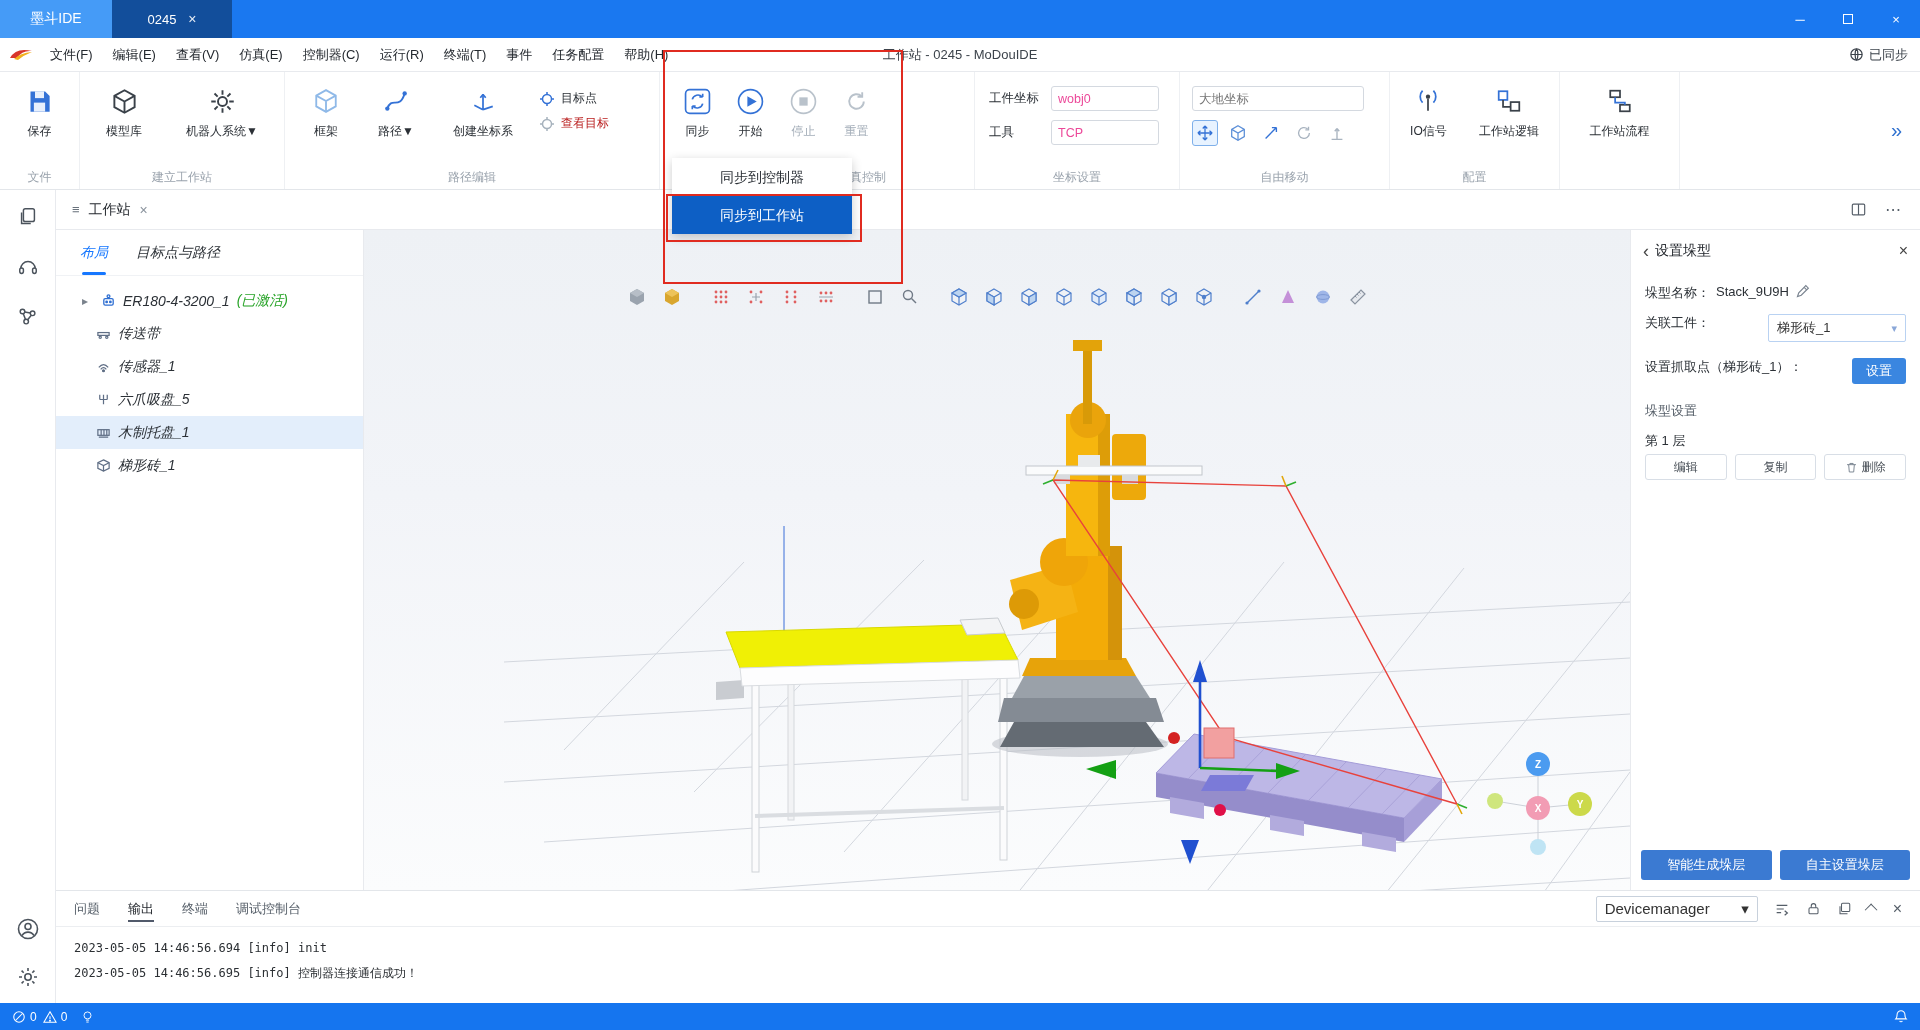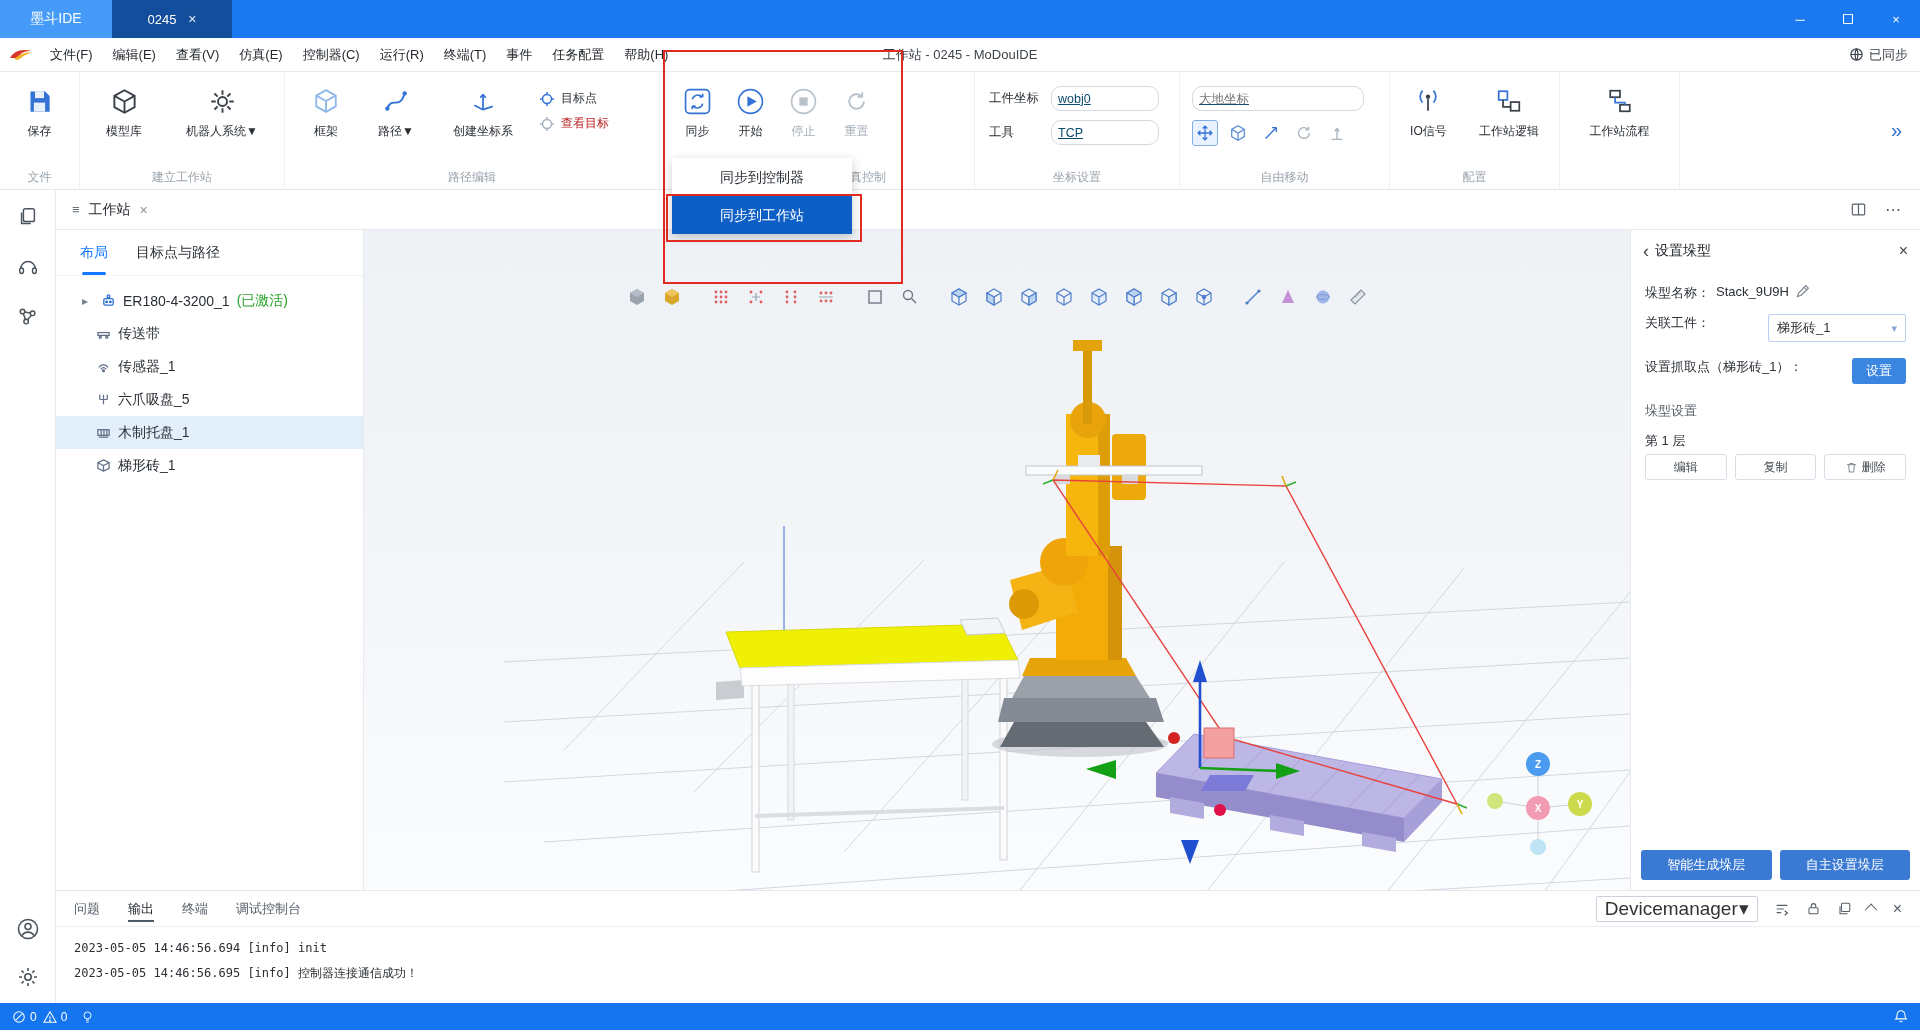--- a/index.html
+++ b/index.html
@@ -38,21 +38,21 @@
   .g-pathedit .rg-body { gap:8px; padding-left:6px; }
   .g-sim .rg-body { gap:18px; padding-left:16px; }
   .g-sim .rg-cap { position:absolute; left:178px; bottom:0; }
   .g-config .rg-body { justify-content:space-around; }
   .stackcol { display:flex; flex-direction:column; gap:8px; padding-top:10px; }
   .smallbtn { display:flex; align-items:center; gap:6px; font-size:12px; color:#2b3036; }
   .smallbtn.dis { color:#b91c1c; }
   .coord-rows { display:flex; flex-direction:column; gap:9px; padding:6px 0 0 10px; }
   .coord-row { display:flex; align-items:center; gap:8px; }
   .coord-row label { font-size:12.5px; color:#2b3036; width:54px; }
-  .rinput { height:25px; border:1px solid #d4d9e0; border-radius:10px; font-size:12.5px; padding:0 6px; color:#0c4a6e; outline:none; font-family:inherit;text-decoration:underline; }
+  .rinput { height:25px; border:1px solid #d4d9e0; border-radius:3px; font-size:12.5px; padding:0 6px; color:#ec4899; outline:none; font-family:inherit; }
   .w100 { width:108px; } .w168 { width:172px; }
   .free-wrap { display:flex; flex-direction:column; gap:9px; padding:6px 0 0 8px; }
   .fm-row { display:flex; gap:7px; }
   .fm { width:26px; height:26px; border-radius:3px; display:flex; align-items:center; justify-content:center; }
   .fm.active { background:#e8f3ff; border:1px solid #7fb0ea; }
   .ribbon-more { margin-left:auto; align-self:center; padding-right:18px; color:#2d6fce; font-size:20px; }
 
   
   .rail { position:absolute; left:0; top:190px; width:56px; bottom:27px; background:#fff; border-right:1px solid #e8eaee; display:flex; flex-direction:column; align-items:center; padding:16px 0 14px; gap:28px; }
   .rail .spacer { margin-top:auto; }
@@ -60,21 +60,21 @@
 
   
   .ws-header { position:absolute; left:56px; top:190px; right:0; height:40px; background:#fff; border-bottom:1px solid #e8eaee; display:flex; align-items:center; }
   .ws-tab { display:flex; align-items:center; gap:9px; padding:0 16px; font-size:14px; color:#1f2329; }
   .ws-tab .ham { color:#6a737d; font-size:13px; }
   .ws-tab .x { color:#8a939d; font-size:14px; }
   .ws-actions { margin-left:auto; display:flex; align-items:center; gap:18px; padding-right:18px; color:#555e68; }
   .ws-actions .more { font-size:16px; letter-spacing:1px; }
 
   
-  .left-panel { position:absolute; left:56px; top:230px; width:308px; bottom:124px; background:#fff; border-right:1px solid #e8eaee; }
+  .left-panel { position:absolute; left:56px; top:230px; width:308px; bottom:124px; background:#fff; border-right:1px solid #e8eaee;font-style:italic; }
   .lp-tabs { display:flex; gap:8px; padding:0 14px; height:46px; align-items:center; border-bottom:1px solid #f0f2f5; }
   .lp-tab { font-size:14px; padding:0 10px; height:100%; display:flex; align-items:center; position:relative; color:#2b3036; }
   .lp-tab.active { color:#1677ff; }
   .lp-tab.active::after { content:""; position:absolute; left:12px; right:12px; bottom:0; height:3px; background:#1677ff; border-radius:2px; }
   .tree { padding-top:8px; }
   .tree-row { display:flex; align-items:center; gap:7px; height:33px; padding-left:26px; font-size:14px; }
   .tree-row.sel { background:#e3eefb; }
   .tree-row .caret { width:12px; color:#7a828c; font-size:12px; }
   .tree-row.child { padding-left:40px; }
   .tree-suffix { color:#27a327; }
@@ -104,21 +104,21 @@
   .rp-footer .btn-fill { flex:1; height:30px; background:#3b7ad2; color:#fff; border:none; border-radius:3px; font-size:13px; font-family:inherit; }
 
   
   .bottom-panel { position:absolute; left:56px; top:890px; right:0; height:113px; background:#fff; border-top:1px solid #e3e6ea; }
   .bp-header { height:36px; display:flex; align-items:center; padding:0 18px; border-bottom:1px solid #eceef1; }
   .bp-tabs { display:flex; gap:28px; }
   .bp-tab { font-size:13px; color:#555e68; height:36px; display:flex; align-items:center; position:relative; }
   .bp-tab.active { color:#1f2329; }
   .bp-tab.active::after { content:""; position:absolute; left:0; right:0; bottom:5px; height:2px; background:#515a6b; }
   .bp-controls { margin-left:auto; display:flex; align-items:center; gap:16px; color:#555e68; }
-  .bp-select { width:162px; height:26px; border:1px solid #c8d1dc; border-radius:2px; display:flex; align-items:center; justify-content:space-between; padding:0 8px; font-size:19px; color:#333; }
+  .bp-select { width:162px; height:26px; border:1px solid #c8d1dc; border-radius:2px; display:flex; align-items:center; justify-content:space-between; padding:0 8px; font-size:15px; color:#333; }
   .chev-up { width:9px; height:9px; border-left:1.6px solid #555e68; border-top:1.6px solid #555e68; transform:rotate(45deg) translateY(2px); }
   .bp-close { font-size:16px; }
   .bp-logs { padding:9px 18px; font-family:"DejaVu Sans Mono","Liberation Mono",monospace; font-size:12px; line-height:25px; color:#2b2f33; }
 
   
   .statusbar { position:absolute; left:0; bottom:0; width:1920px; height:27px; background:#1575ef; color:#fff; display:flex; align-items:center; padding:0 12px; gap:6px; font-size:12px; }
   .sb-item { display:flex; align-items:center; gap:4px; }
   .sb-right { margin-left:auto; display:flex; align-items:center; }
 
   

